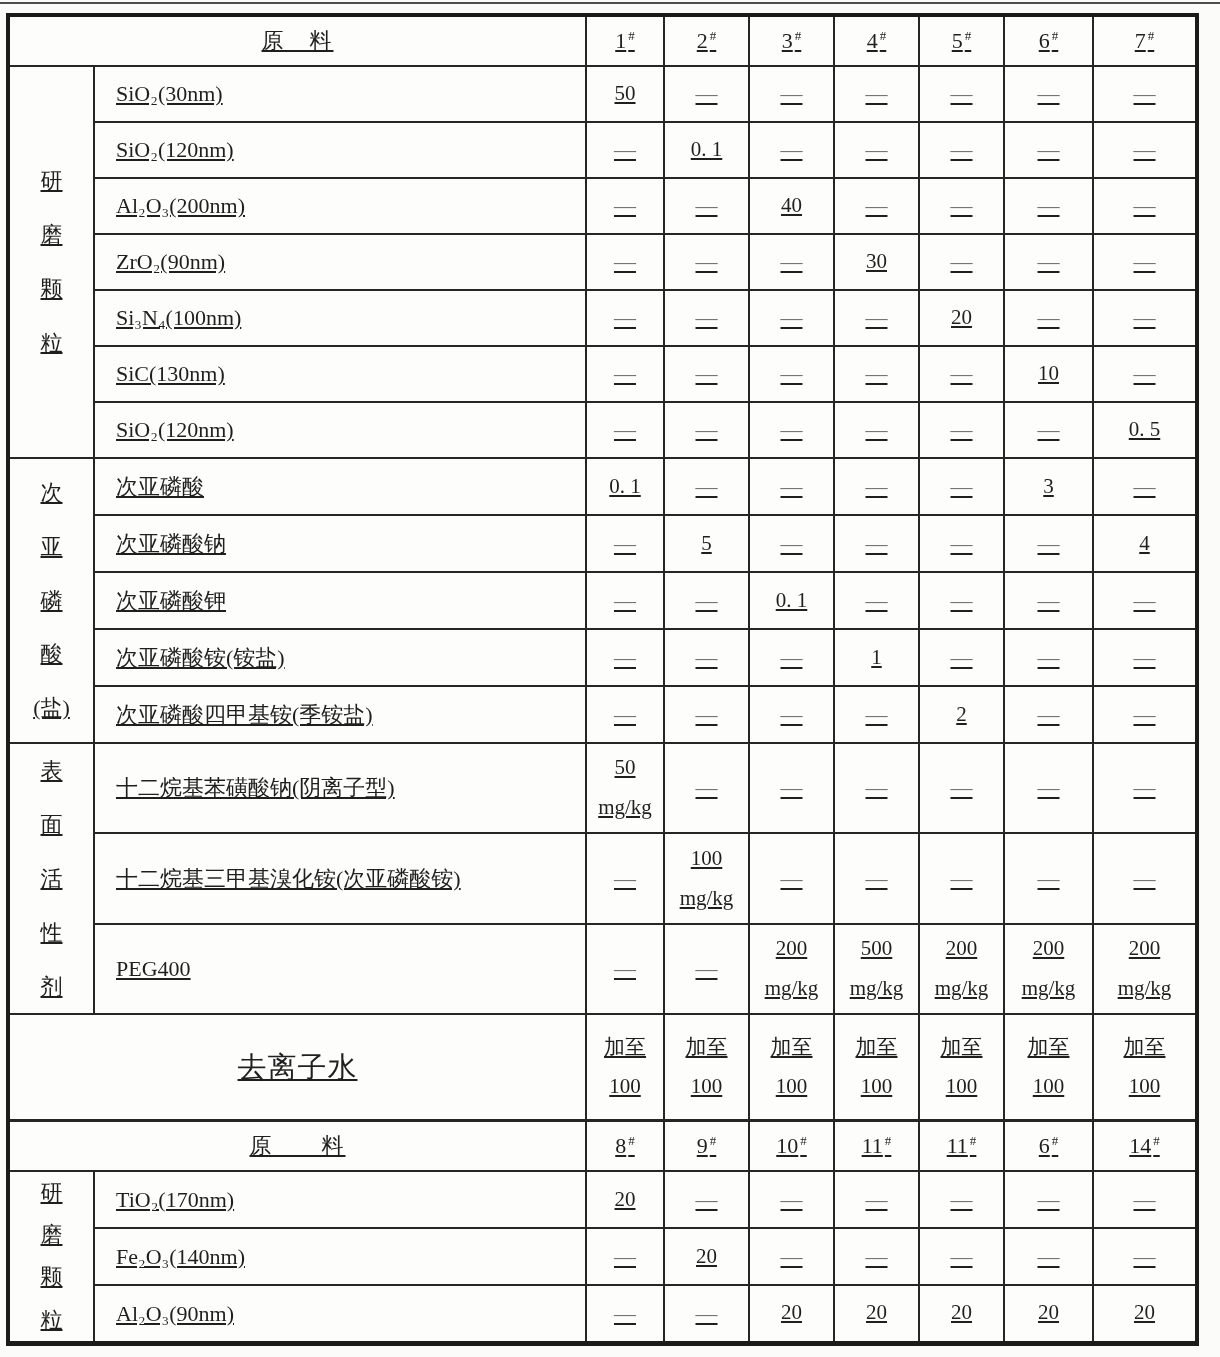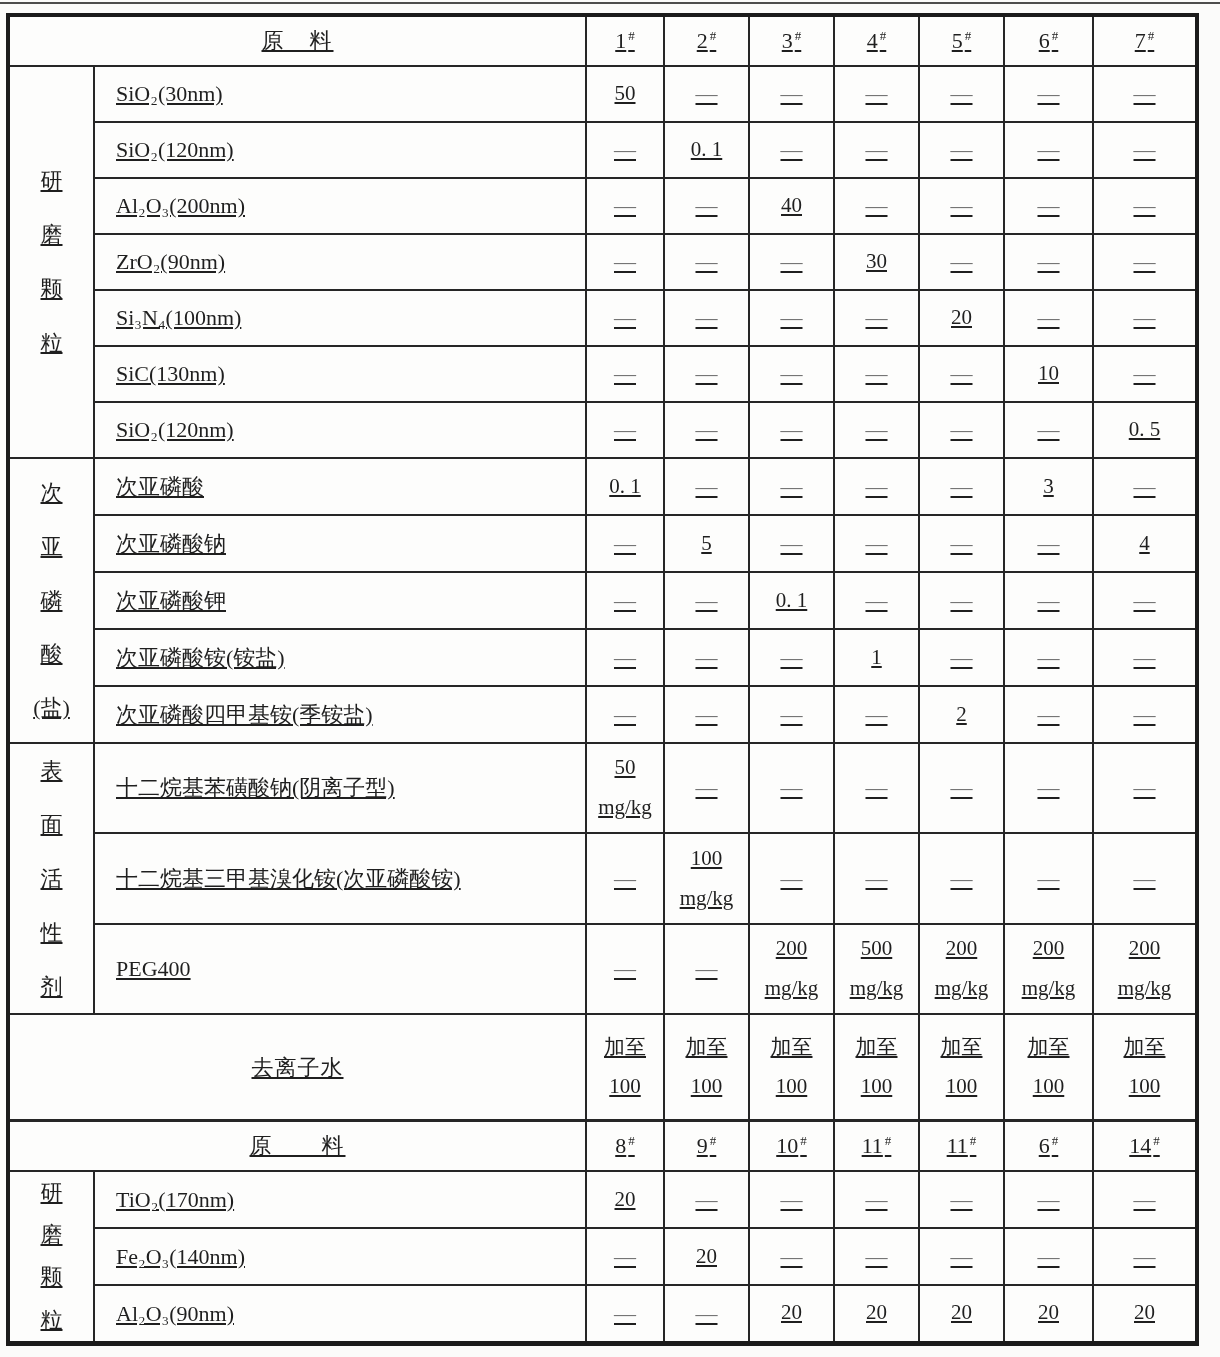--- a/index.html
+++ b/index.html
@@ -48,21 +48,21 @@
   }
   td.group { line-height: 2.45; font-size: 22px; }
   .tbl2 td.group { line-height: 1.92; }
   td.name {
     text-align: left;
     padding-left: 21px;
     font-size: 22px;
   }
   td.val { font-size: 21px; line-height: 1.9; }
   td.val.dash { color: #6d6d6d; font-size: 22px; }
-  td.water-label { font-size: 22px; letter-spacing: 1px; }
+  td.water-label { font-size: 29px; letter-spacing: 1px; }
   
   tr.tr-head td { height: 48px; }
   tr.tr-a td { height: 54px; }
   tr.tr-b td { height: 55px; }
   tr.tr-c td { height: 86px; }
   tr.tr-w td { height: 104px; }
 </style>
 </head>
 <body>
 

